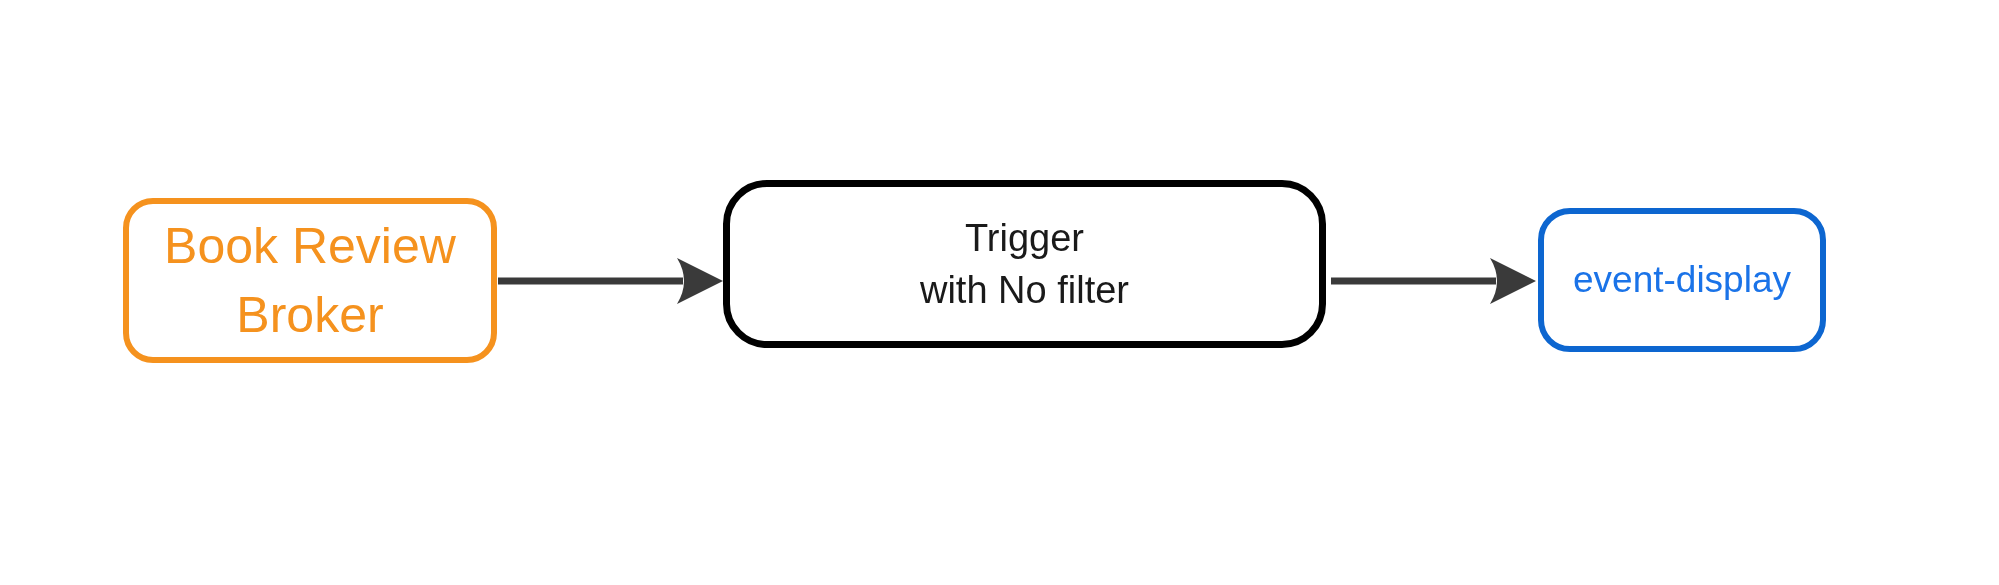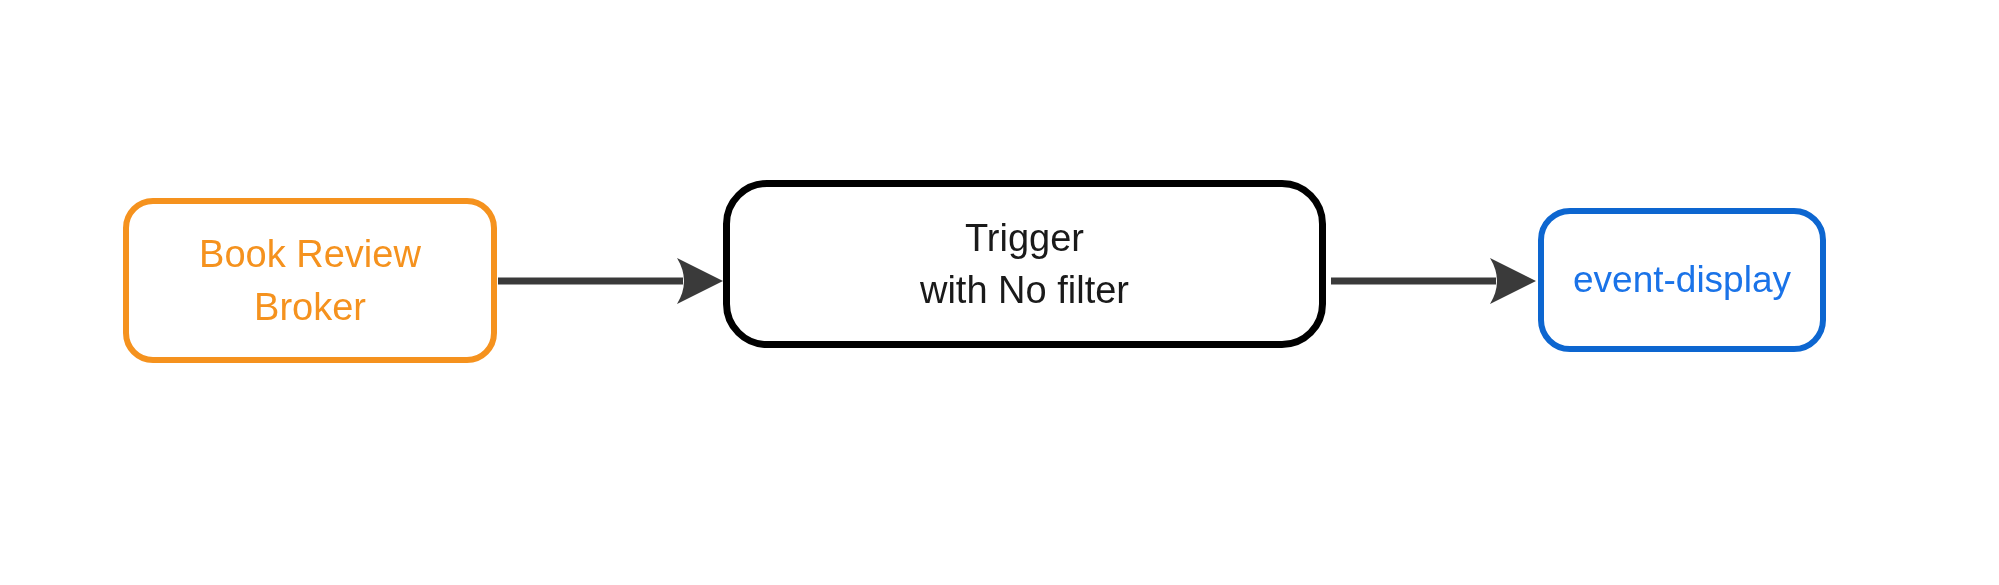--- a/index.html
+++ b/index.html
@@ -26,21 +26,21 @@
     white-space: pre-line;
     line-height: 1.38;
   }
   .node-broker {
     left: 123px;
     top: 198px;
     width: 374px;
     height: 165px;
     border: 6px solid #F5921E; 
     border-radius: 30px;
-    font-size: 38px;
+    font-size: 50px;
   }
   .node-trigger {
     left: 723px;
     top: 180px;
     width: 603px;
     height: 168px;
     border: 7px solid #000000;
     border-radius: 44px;
     font-size: 38px;
   }

